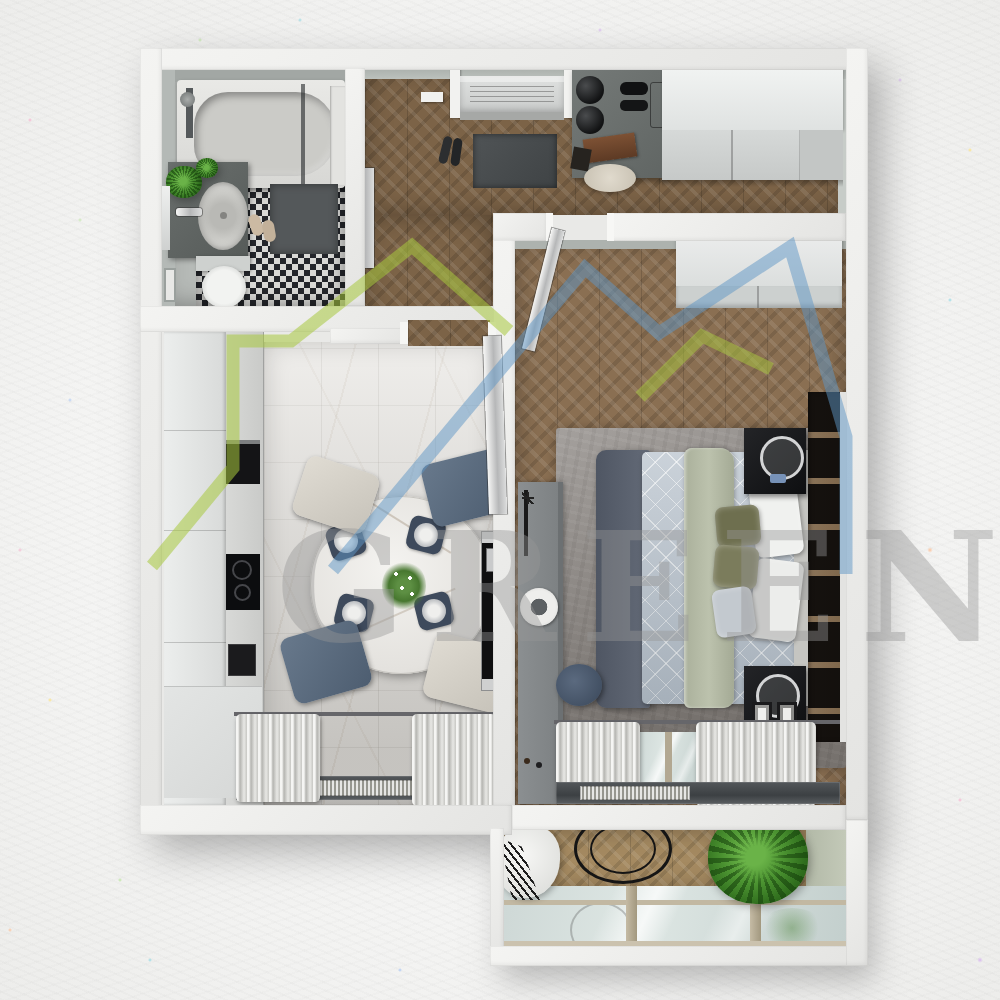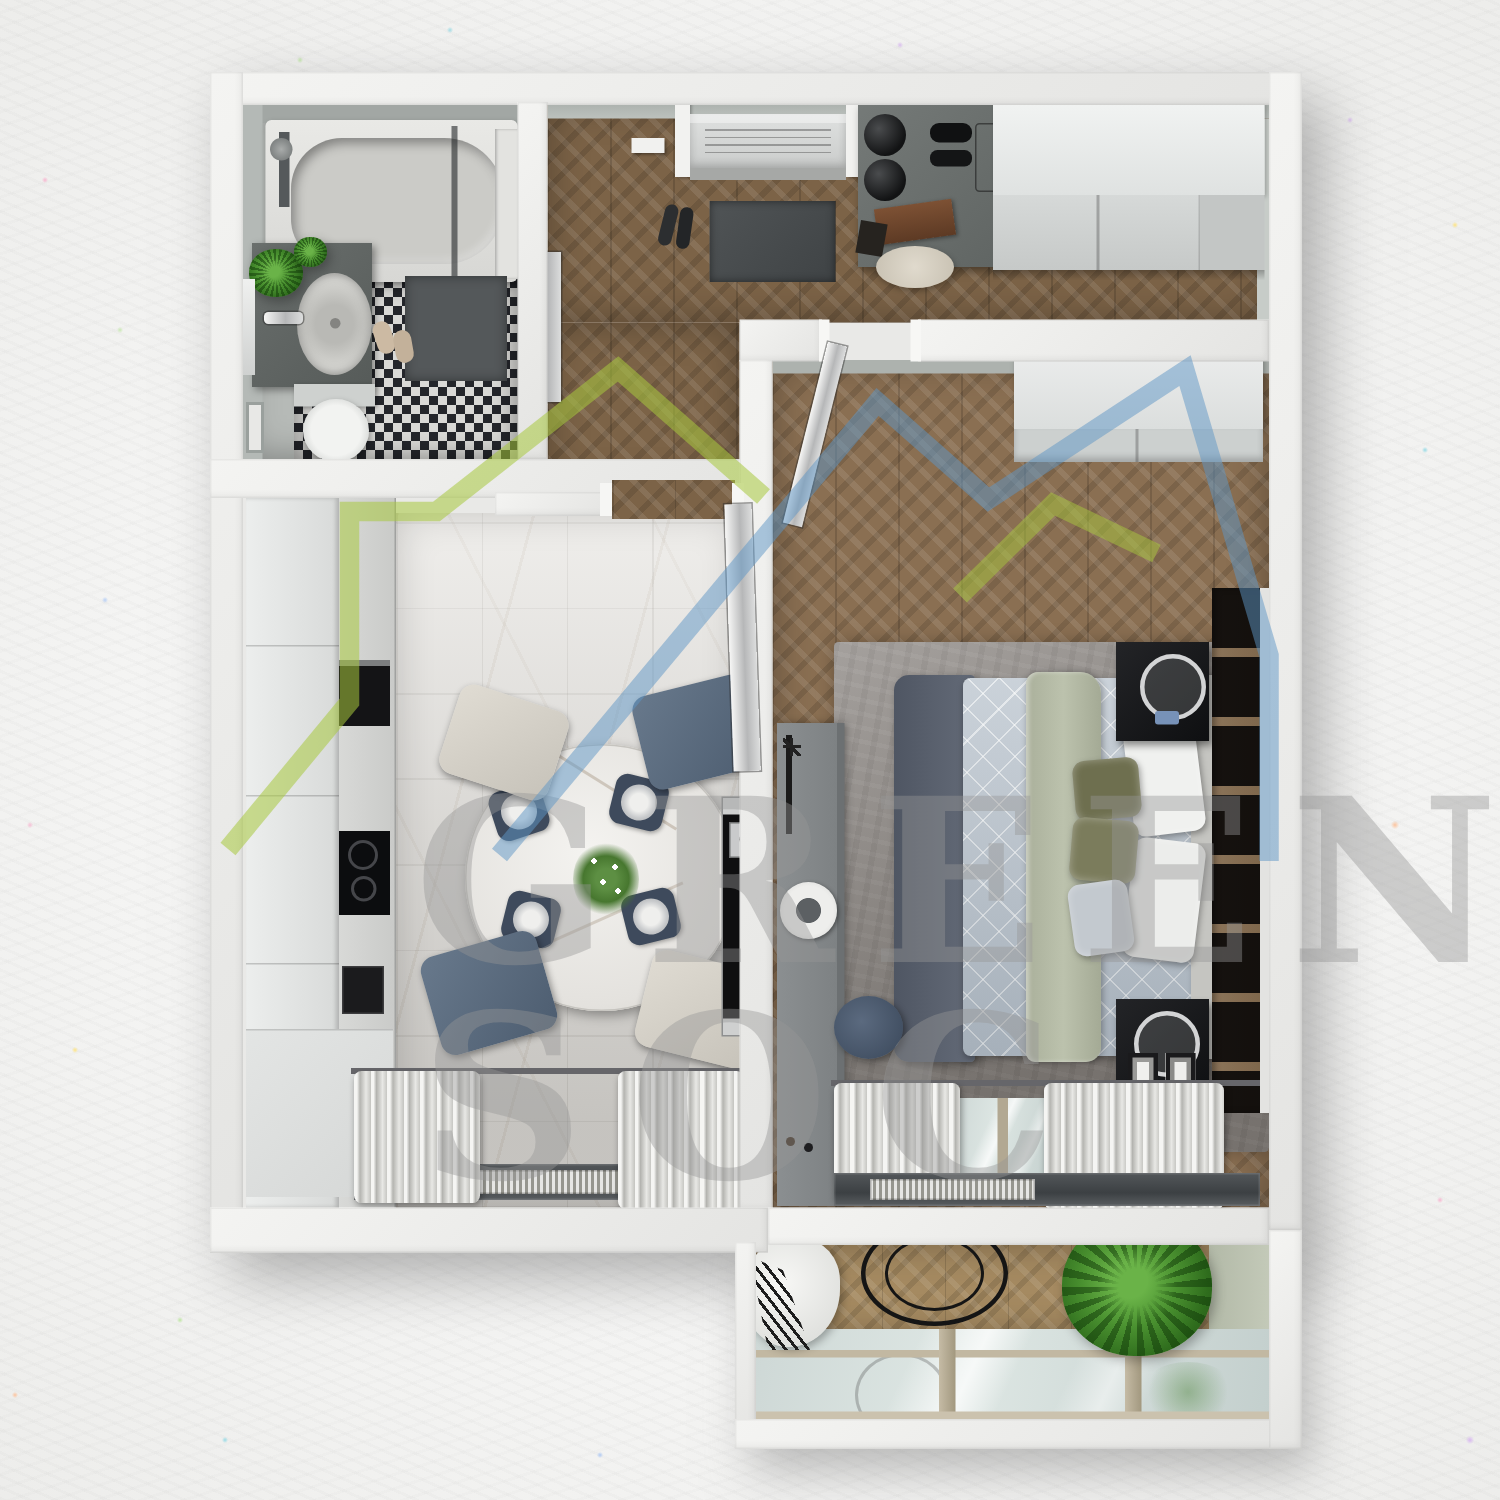--- a/index.html
+++ b/index.html
@@ -301,19 +301,18 @@
   <div class="a wall" style="left:490px;top:946px;width:372px;height:20px;"></div>
   <div class="a wall" style="left:846px;top:820px;width:22px;height:146px;"></div>
 
   <div class="a wood-hall" style="left:408px;top:320px;width:82px;height:26px;box-shadow:none;"></div>
   <div class="a" style="left:400px;top:322px;width:8px;height:22px;background:#f6f6f4;"></div>
   <div class="a" style="left:488px;top:322px;width:8px;height:22px;background:#f6f6f4;"></div>
   <div class="a silver" style="left:486px;top:336px;width:18px;height:178px;transform:rotate(-2deg);"></div>
   <div class="a silver" style="left:552px;top:228px;width:13px;height:124px;transform:rotate(14deg);transform-origin:top left;"></div>
 
   <div class="a wm-letters" style="left:276px;top:498px;font-size:152px;letter-spacing:24px;">GREEN</div>
-  <div class="a wm-letters" style="left:280px;top:642px;font-size:152px;letter-spacing:30px;">SOC</div>
   <svg class="a" width="1000" height="1000" style="left:0;top:0;pointer-events:none;">
     <polyline points="152,566 233,468 233,341 291,341 412,246 509,331" fill="none" stroke="#a7c83e" stroke-width="13" opacity="0.55"></polyline>
     <polyline points="640,397 702,336 771,369" fill="none" stroke="#a7c83e" stroke-width="13" opacity="0.5"></polyline>
     <polyline points="333,570 585,268 659,333 790,247 846,437 846,574" fill="none" stroke="#5d96c5" stroke-width="13" opacity="0.5"></polyline>
   </svg>
 </div>
 
 </body></html>

